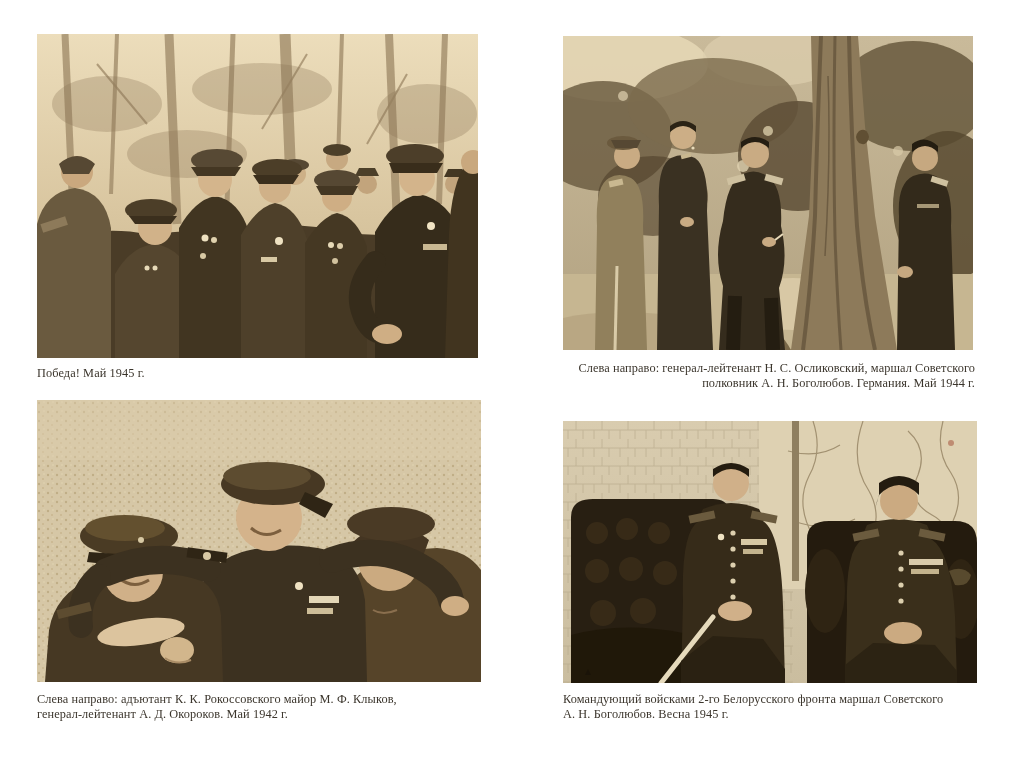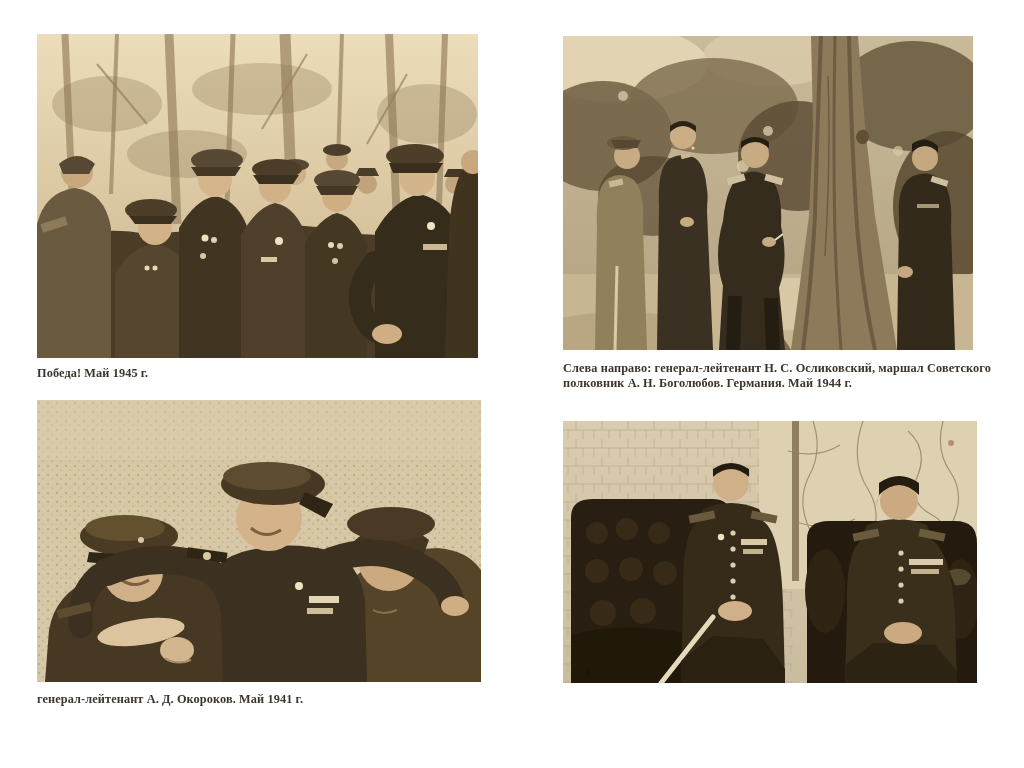--- a/index.html
+++ b/index.html
@@ -1,20 +1,20 @@
 <!DOCTYPE html>
 <html><head>
 <meta charset="utf-8">
 <style>
   html,body{margin:0;padding:0;}
   body{
     width:1024px;height:768px;position:relative;background:#ffffff;
     font-family:"Liberation Serif","DejaVu Serif",serif;overflow:hidden;
   }
-  .page-spread{position:absolute;inset:0;font-weight:bold;}
+  .page-spread{position:absolute;inset:0;}
   .figure{position:absolute;}
   .photo{
     position:absolute;display:block;
     box-shadow:inset 0 0 0 1px rgba(70,55,30,.18);
   }
   .photo svg{display:block;}
   .caption{
     position:absolute;
     color:#3b352c;
     font-size:12.3px;
@@ -220,21 +220,21 @@
         <g transform="translate(362,0)">
           <path d="M-28,314 L-26,180 Q-28,148 -12,140 Q2,134 14,142 Q28,152 26,190 L30,314 Z" fill="#332a1b"></path>
           <circle cx="0" cy="122" r="13" fill="#c6a880"></circle>
           <path d="M-13,116 Q0,104 13,116 L13,110 Q0,98 -13,108 Z" fill="#241d11"></path>
           <rect x="6" y="142" width="17" height="6" fill="#cfc1a0" transform="rotate(18 14 145)"></rect>
           <rect x="-8" y="168" width="22" height="4" fill="#c3b38d" opacity=".8"></rect>
           <ellipse cx="-20" cy="236" rx="8" ry="6" fill="#c6a880"></ellipse>
         </g>
       </svg>
     </div>
-    <div class="caption" style="left:563px;top:361px;width:412px;">
+    <div class="caption" style="left:563px;top:361px;width:412px;text-align:right;">
       <div class="cap-line">Слева направо: генерал-лейтенант Н. С. Осликовский, маршал Советского</div>
       <div class="cap-line">полковник А. Н. Боголюбов. Германия. Май 1944 г.</div>
     </div>
   </div>
 
   <div class="figure">
     <div class="photo" style="left:37px;top:400px;">
       <svg width="444" height="282" viewBox="0 0 444 282">
         <defs>
           <pattern id="grass3" width="9" height="9" patternUnits="userSpaceOnUse">
@@ -285,21 +285,22 @@
         <ellipse cx="104" cy="232" rx="44" ry="13" fill="#dcc49e" transform="rotate(-8 104 232)"></ellipse>
         <ellipse cx="140" cy="250" rx="17" ry="13" fill="#d2b68c"></ellipse>
         <path d="M128,258 q12,8 26,2" stroke="#a98c66" stroke-width="2" fill="none"></path>
 
         <rect x="20" y="206" width="34" height="9" fill="#5d4c30" transform="rotate(-14 37 210)"></rect>
         <rect x="150" y="150" width="40" height="10" fill="#2f2515" transform="rotate(8 170 155)"></rect>
         <circle cx="170" cy="156" r="4" fill="#d8c9a4"></circle>
       </svg>
     </div>
     <div class="caption" style="left:37px;top:692px;width:445px;">
-      <div class="cap-line">генерал-лейтенант А. Д. Окороков. Май 1941 г.</div>
+      <div class="cap-line">Слева направо: адъютант К. К. Рокоссовского майор М. Ф. Клыков,</div>
+      <div class="cap-line">генерал-лейтенант А. Д. Окороков. Май 1942 г.</div>
     </div>
   </div>
 
   <div class="figure">
     <div class="photo" style="left:563px;top:421px;">
       <svg width="414" height="262" viewBox="0 0 414 262">
         <defs>
           <linearGradient id="wall4" x1="0" y1="0" x2="0" y2="1">
             <stop offset="0" stop-color="#d9ccaf"></stop>
             <stop offset="1" stop-color="#cabd9f"></stop>
@@ -380,16 +381,18 @@
           </g>
           <rect x="346" y="138" width="34" height="6" fill="#d9cbab"></rect>
           <rect x="348" y="148" width="28" height="5" fill="#c3b38d"></rect>
           <ellipse cx="340" cy="212" rx="19" ry="11" fill="#cbaa81"></ellipse>
           <path d="M282,244 L310,222 L372,224 L394,250 L394,262 L282,262 Z" fill="#2c2313"></path>
         </g>
         <path d="M22,254 l6,0 -3,-6 Z" fill="#1a1308"></path>
       </svg>
     </div>
     <div class="caption" style="left:563px;top:692px;width:414px;">
+      <div class="cap-line">Командующий войсками 2-го Белорусского фронта маршал Советского</div>
+      <div class="cap-line">А. Н. Боголюбов. Весна 1945 г.</div>
     </div>
   </div>
 
 </div>
 
 </body></html>

